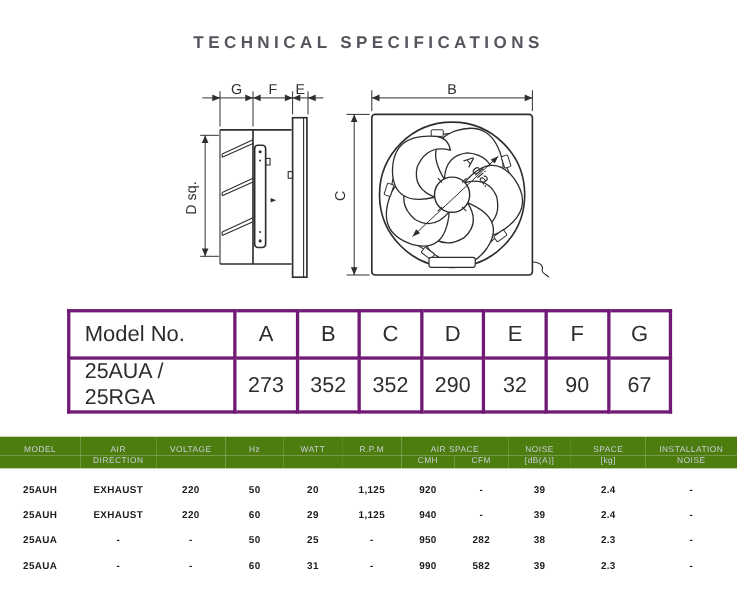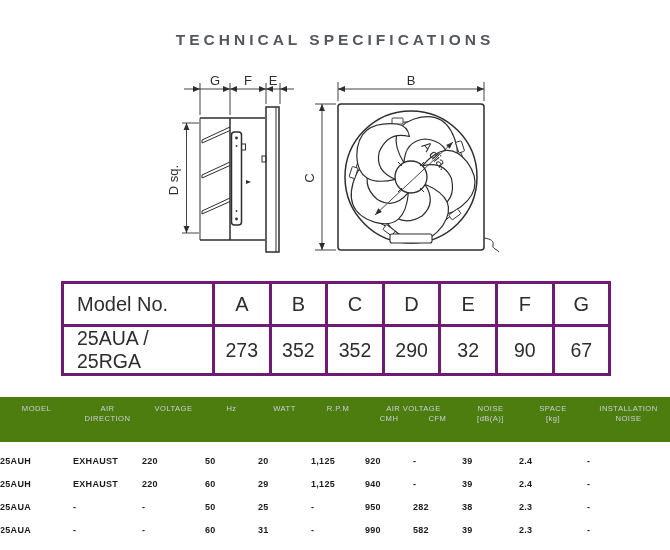--- a/index.html
+++ b/index.html
@@ -35,23 +35,23 @@
   .spec-table {
     position:absolute; top:397px; left:0; width:670px;
     border-collapse:collapse; table-layout:fixed;
   }
   .spec-table thead tr { background:#4d7c0f; }
   .spec-table thead th {
     font-weight:400; font-size:7.6px; letter-spacing:0.45px;
     color:#ccd0dd; text-align:center; padding:0;
   }
   .spec-table thead tr.h1 th { padding-top:7px; padding-bottom:1px; }
-  .spec-table thead tr.h2 th { padding-bottom:19px; }
+  .spec-table thead tr.h2 th { padding-bottom:3px; }
   .spec-table tbody td {
-    font-size:9px; font-weight:700; color:#1b1b1b;
+    text-align:center; font-size:9px; font-weight:700; color:#1b1b1b;
     letter-spacing:0.3px; padding:6.5px 0; background:#ffffff;
   }
   .spec-table tbody tr.first td { padding-top:14px; }
 </style>
 </head>
 <body>
 
 <div class="page">
 
   <div class="page-title">TECHNICAL SPECIFICATIONS</div>
@@ -224,21 +224,21 @@
         <col style="width:83px">
     </colgroup>
     <thead>
       <tr class="h1">
         <th>MODEL</th>
         <th>AIR</th>
         <th>VOLTAGE</th>
         <th>Hz</th>
         <th>WATT</th>
         <th>R.P.M</th>
-        <th colspan="2">AIR VOLTAGE</th>
+        <th colspan="2">AIR SPACE</th>
         <th>NOISE</th>
         <th>SPACE</th>
         <th>INSTALLATION</th>
       </tr>
       <tr class="h2">
         <th></th>
         <th>DIRECTION</th>
         <th></th>
         <th></th>
         <th></th>

